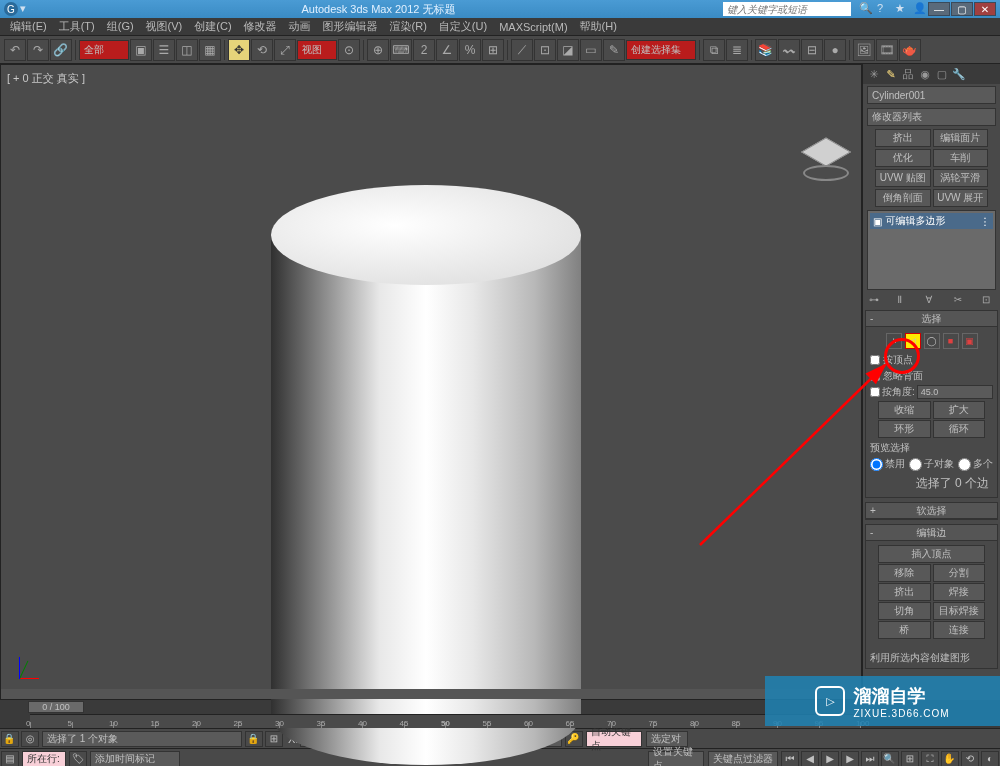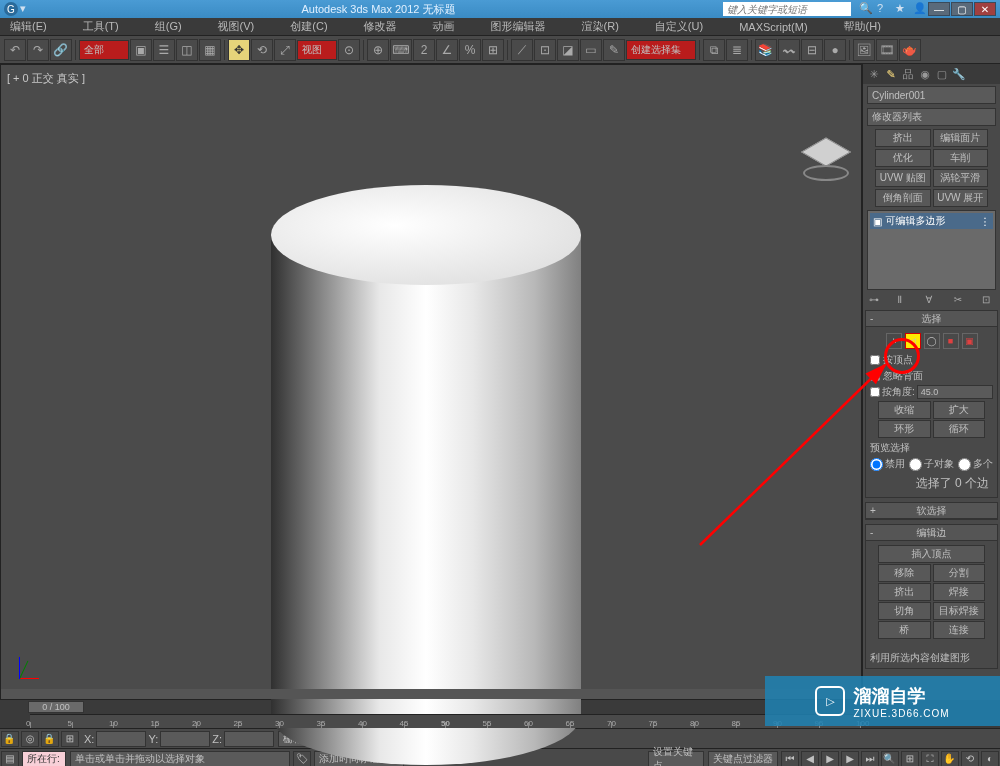--- a/index.html
+++ b/index.html
@@ -9,21 +9,21 @@
 .titlebar { height: 18px; background: linear-gradient(#4a9bd4, #3a8bc4); display: flex; align-items: center; padding: 0 4px; }
 .titlebar .logo { width: 14px; height: 14px; background: #2a6a9a; border-radius: 50%; display: flex; align-items: center; justify-content: center; color: #fff; font-size: 10px; }
 .titlebar .title { flex: 1; text-align: center; color: #e0f0ff; font-size: 11px; }
 .titlebar .search { width: 128px; height: 14px; background: #fff; border: none; font-size: 10px; padding: 0 4px; font-style: italic; color: #888; }
 .titlebar .winbtn { width: 22px; height: 14px; background: #5a6a7a; margin-left: 1px; border: 1px solid #3a4a5a; display: flex; align-items: center; justify-content: center; font-size: 10px; color: #fff; }
 .titlebar .winbtn.close { background: #a04040; }
 .titlebar .tb-icons { display: flex; gap: 4px; margin-left: 8px; }
 .titlebar .tb-icons span { width: 14px; height: 14px; display: inline-block; color: #d0e0f0; }
 
 
-.menubar { height: 18px; background: #3a3a3a; display: flex; align-items: center; padding: 0 4px; border-bottom: 1px solid #222; gap: 24px; }
+.menubar { height: 18px; background: #3a3a3a; display: flex; align-items: center; padding: 0 4px; border-bottom: 1px solid #222; }
 .menubar .mitem { padding: 0 6px; font-size: 11px; color: #bababa; cursor: default; }
 
 
 .toolbar { height: 28px; background: #494949; display: flex; align-items: center; padding: 0 4px; border-bottom: 1px solid #222; gap: 1px; }
 .tbtn { width: 22px; height: 22px; background: #4a4a4a; border: 1px solid #333; display: flex; align-items: center; justify-content: center; font-size: 12px; color: #aaa; }
 .tbtn.active { background: #e6d47a; color: #333; }
 .tsep { width: 1px; height: 20px; background: #333; margin: 0 2px; }
 .tsel { height: 20px; background: #b91c1c; border: 1px solid #333; color: #c0c0c0; font-size: 10px; padding: 0 4px; display: flex; align-items: center; }
 
 
@@ -384,37 +384,37 @@
     <div class="ticklbl" style="left: calc(90% - 4px);">90</div>
     <div class="tick" style="left: 95%;"></div>
     <div class="ticklbl" style="left: calc(95% - 4px);">95</div>
     <div class="tick" style="left: 100%;"></div>
     <div class="ticklbl" style="left: calc(100% - 4px);">100</div>
   </div>
 
 <div class="sbar1">
   <div class="sbtn">🔒</div>
   <div class="sbtn">◎</div>
+  <div class="sfield" style="width:200px">选择了 1 个对象</div>
   <div class="sbtn">🔒</div>
   <div class="sbtn">⊞</div>
   <span style="margin-left:4px">X:</span>
     <div class="sfield" style="width:50px"></div>
   <span>Y:</span>
     <div class="sfield" style="width:50px"></div>
   <span>Z:</span>
     <div class="sfield" style="width:50px"></div>
   <div class="sfield" style="width:80px">栅格 = 10.0mm</div>
   <div class="sbtn">🔑</div>
   <div class="sfield pink" style="width:56px">自动关键点</div>
   <div class="sfield" style="width:42px">选定对</div>
 </div>
 <div class="sbar2">
   <div class="sbtn">▤</div>
   <div class="sfield pink" style="width:44px">所在行:</div>
-  <div class="sfield" style="width:220px">单击或单击并拖动以选择对象</div>
   <div class="sbtn">🏷</div>
   <div class="sfield" style="width:90px">添加时间标记</div>
   <div style="flex:1"></div>
   <div class="sfield" style="width:56px">设置关键点</div>
   <div class="sfield" style="width:70px">关键点过滤器</div>
   <div class="sbtn">⏮</div>
   <div class="sbtn">◀</div>
   <div class="sbtn">▶</div>
   <div class="sbtn">▶</div>
   <div class="sbtn">⏭</div>

